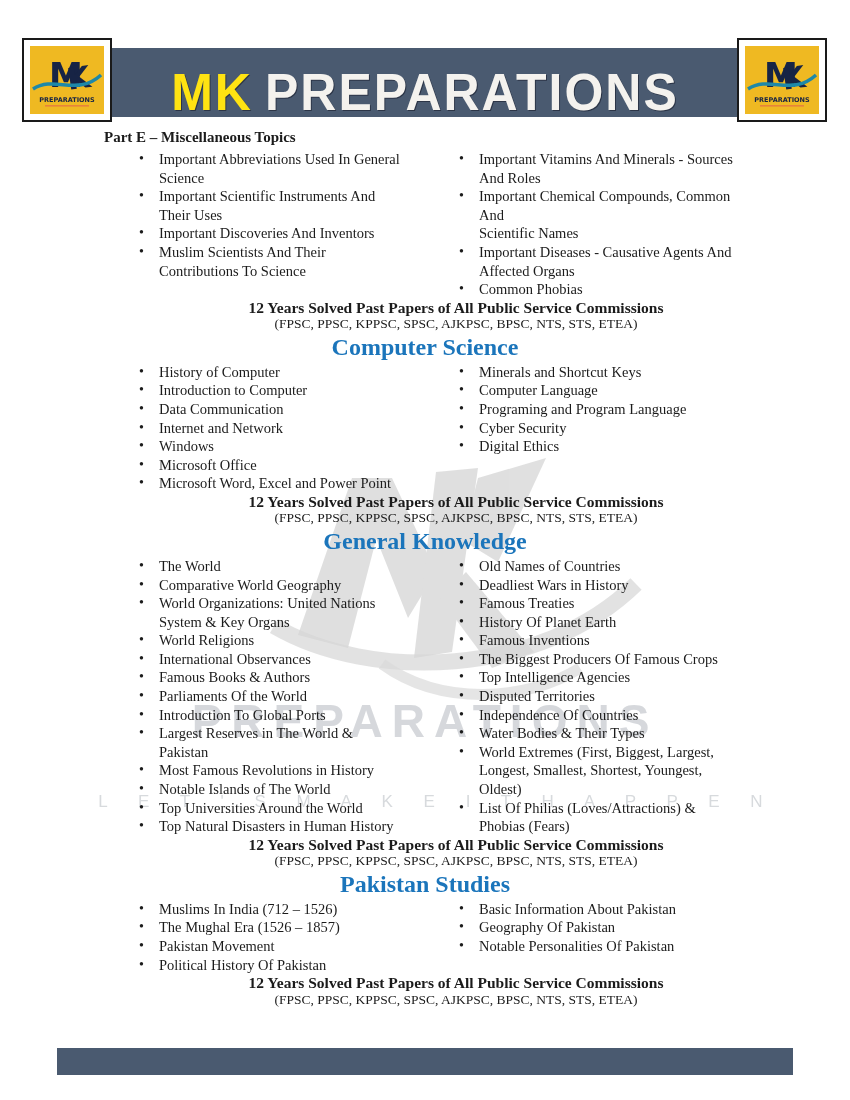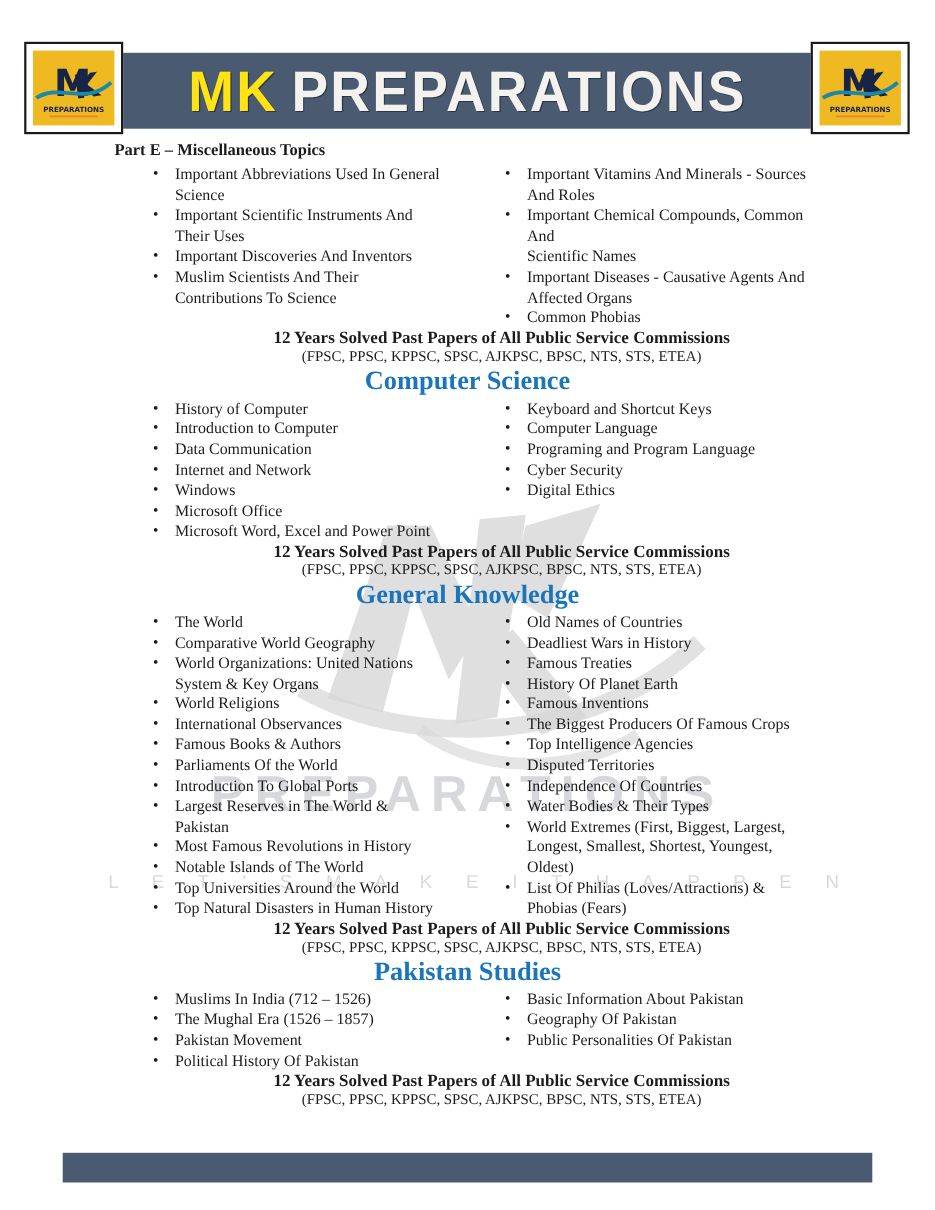--- a/index.html
+++ b/index.html
@@ -1,21 +1,21 @@
 <!DOCTYPE html>
 <html><head>
 <meta charset="utf-8">
 <style>
   html,body{margin:0;padding:0;background:#ffffff;}
   .page{position:relative;width:850px;height:1100px;background:#ffffff;overflow:hidden;
         font-family:"Liberation Serif",serif;color:#1b1b1b;}
 
   
   .header-bar{position:absolute;left:57px;top:48px;width:736px;height:69px;background:#4a5a70;
-              display:flex;align-items:center;justify-content:center;z-index:3;}
+              display:flex;align-items:flex-end;justify-content:center;z-index:3;}
   .brand{font-family:"Liberation Sans",sans-serif;font-weight:bold;font-size:50px;
          letter-spacing:2px;white-space:nowrap;transform:scaleY(1.04);line-height:1;}
   .brand .mk{color:#ffe312;text-shadow:1px 1px 0 #2c3547;}
   .brand .rest{color:#f4f2ee;text-shadow:1px 1px 0 #2c3547;margin-left:12px;}
   .logo-box{position:absolute;top:38px;width:90px;height:84px;background:#ffffff;
             border:2px solid #1a1a1a;box-sizing:border-box;z-index:4;
             display:flex;align-items:center;justify-content:center;}
   .logo-box.left{left:22px;}
   .logo-box.right{left:737px;}
 
@@ -130,21 +130,21 @@
           <ul class="col left">
             <li>History of Computer</li>
             <li>Introduction to Computer</li>
             <li>Data Communication</li>
             <li>Internet and Network</li>
             <li>Windows</li>
             <li>Microsoft Office</li>
             <li>Microsoft Word, Excel and Power Point</li>
           </ul>
           <ul class="col right">
-            <li>Keyboard and Shortcut Keys</li>
+            <li>Minerals and Shortcut Keys</li>
             <li>Computer Language</li>
             <li>Programing and Program Language</li>
             <li>Cyber Security</li>
             <li>Digital Ethics</li>
           </ul>
         </div>
         <div class="pp-block">
           <div class="pp-line1">12 Years Solved Past Papers of All Public Service Commissions</div>
           <div class="pp-line2">(FPSC, PPSC, KPPSC, SPSC, AJKPSC, BPSC, NTS, STS, ETEA)</div>
         </div>
@@ -193,21 +193,21 @@
         <div class="cols">
           <ul class="col left">
             <li>Muslims In India (712 – 1526)</li>
             <li>The Mughal Era (1526 – 1857)</li>
             <li>Pakistan Movement</li>
             <li>Political History Of Pakistan</li>
           </ul>
           <ul class="col right">
             <li>Basic Information About Pakistan</li>
             <li>Geography Of Pakistan</li>
-            <li>Public Personalities Of Pakistan</li>
+            <li>Notable Personalities Of Pakistan</li>
           </ul>
         </div>
         <div class="pp-block">
           <div class="pp-line1">12 Years Solved Past Papers of All Public Service Commissions</div>
           <div class="pp-line2">(FPSC, PPSC, KPPSC, SPSC, AJKPSC, BPSC, NTS, STS, ETEA)</div>
         </div>
       </div>
   </div>
 
   <div class="footer-bar"></div>

